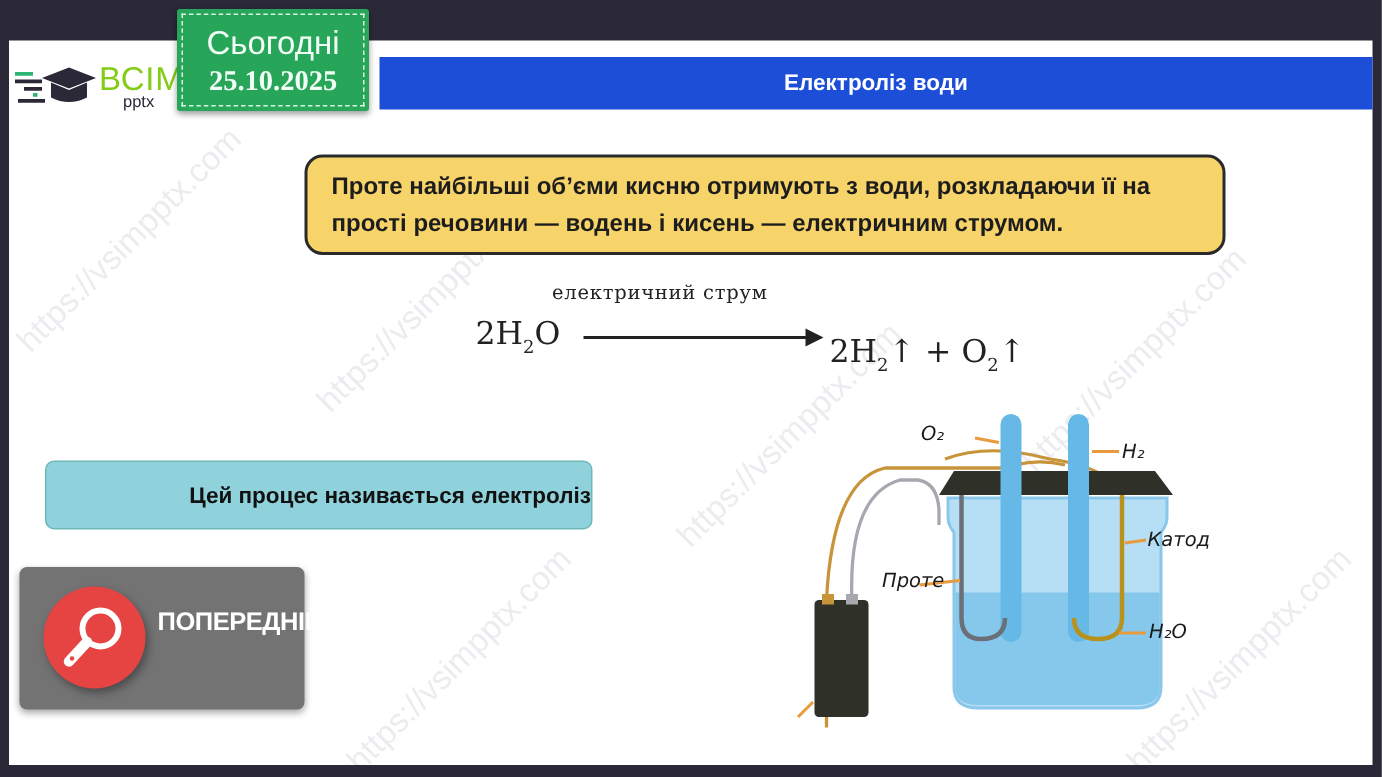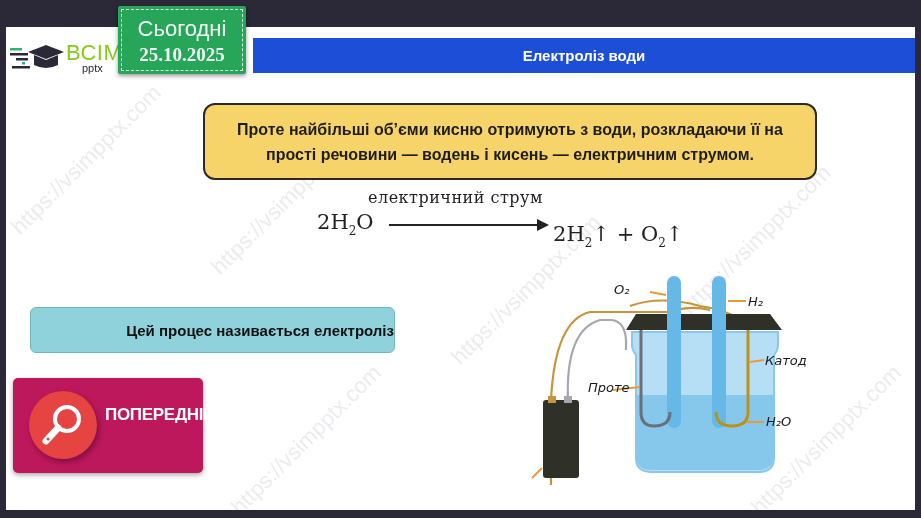--- a/index.html
+++ b/index.html
@@ -8,32 +8,32 @@
   .slide { position: absolute; left: 6px; top: 27px; width: 909px; height: 483px; background: #ffffff; overflow: hidden; }
   .logo { position: absolute; left: 8px; top: 40px; width: 110px; height: 34px; }
   .logo .brand { position: absolute; left: 58px; top: 0; font-size: 22px; color: #84cc16; letter-spacing: 0.5px; font-family: "Liberation Sans", sans-serif; }
   .logo .sub { position: absolute; left: 62px; top: 22px; font-size: 11px; color: #2b2838; font-family: "Liberation Sans", sans-serif; margin-left: 12px; }
   .date-badge { position: absolute; left: 118px; top: 6px; width: 128px; height: 68px; background: #27a65a; border-radius: 2px; box-shadow: 0 2px 4px rgba(0,0,0,0.4); }
   .date-badge .inner { position: absolute; left: 3px; top: 3px; right: 3px; bottom: 3px; border: 1.5px dashed #d9f5e2; }
   .date-badge .l1 { position: absolute; left: 0; right: 0; top: 10px; text-align: center; font-size: 22px; font-weight: normal; color: #f2fff6; }
   .date-badge .l2 { position: absolute; left: 0; right: 0; top: 38px; text-align: center; font-size: 19px; font-weight: bold; color: #f2fff6; font-family: Liberation Serif, serif; }
   .title-bar { position: absolute; left: 253px; top: 38px; width: 662px; height: 35px; background: #1d4ed8; }
   .title-bar span { display: block; text-align: center; line-height: 35px; color: #ffffff; font-weight: bold; font-size: 15px; }
-  .yellow-box { position: absolute; left: 203px; top: 103px; width: 614px; height: 77px; background: #f7d46a; border: 2.5px solid #2a2a2a; border-radius: 12px; display: flex; align-items: center; justify-content: center; text-align: center; padding: 0 32px; }
+  .yellow-box { position: absolute; left: 203px; top: 103px; width: 614px; height: 67px; background: #f7d46a; border: 2.5px solid #2a2a2a; border-radius: 12px; display: flex; align-items: center; justify-content: center; text-align: left; padding: 0 16px; }
   .yellow-box span { font-size: 16px; font-weight: bold; color: #1d1d1d; line-height: 25px; }
   .equation { position: absolute; left: 315px; top: 186px; width: 400px; height: 60px; font-family: "DejaVu Serif", serif; color: #222; }
-  .eq-label { position: absolute; left: 53px; top: 2px; font-size: 16px; letter-spacing: 0.5px; font-family: "DejaVu Serif", serif; }
+  .eq-label { position: absolute; left: 53px; top: 2px; font-size: 13px; letter-spacing: 0.5px; font-family: "DejaVu Serif", serif; }
   .eq-left { position: absolute; left: 2px; top: 24px; font-size: 21px; }
   .eq-arrow { position: absolute; left: 74px; top: 38px; width: 158px; height: 2px; background: #222; }
   .eq-arrow::after { content: ""; position: absolute; right: -2px; top: -5px; border-left: 12px solid #222; border-top: 6px solid transparent; border-bottom: 6px solid transparent; }
   .eq-right { position: absolute; left: 238px; top: 24px; font-size: 21px; white-space: nowrap; margin-top: 12px; }
   sub { font-size: 12px; vertical-align: -6px; }
   .teal-box { position: absolute; left: 30px; top: 307px; width: 365px; height: 46px; background: #8fd2dc; border: 1.5px solid #6fb8b9; border-radius: 6px; display: flex; align-items: center; justify-content: flex-end; }
   .teal-box span { font-size: 15px; font-weight: bold; color: #111; }
-  .preview { position: absolute; left: 13px; top: 378px; width: 190px; height: 95px; background: #be185d; border-radius: 5px; box-shadow: 0 2px 5px rgba(0,0,0,0.35); }
+  .preview { position: absolute; left: 13px; top: 378px; width: 190px; height: 95px; background: #737373; border-radius: 5px; box-shadow: 0 2px 5px rgba(0,0,0,0.35); }
   .preview .circle { position: absolute; left: 16px; top: 13px; width: 68px; height: 68px; border-radius: 50%; background: #e64343; box-shadow: 2px 3px 6px rgba(0,0,0,0.35); }
   .preview .txt { position: absolute; left: 92px; top: 26px; font-size: 17px; font-weight: bold; color: #fff; line-height: 22px; letter-spacing: -0.3px; }
   .diagram { position: absolute; left: 430px; top: 250px; width: 400px; height: 235px; }
   .handlabel { position: absolute; font-family: "DejaVu Sans", sans-serif; font-size: 13px; color: #1a1a1a; font-style: italic; }
   .watermark { position: absolute; color: rgba(150,150,170,0.18); font-size: 22px; font-family: "Liberation Sans", sans-serif; transform: rotate(-45deg); white-space: nowrap; pointer-events: none; }
 </style>
 </head>
 <body>
 
 <div class="stage">

